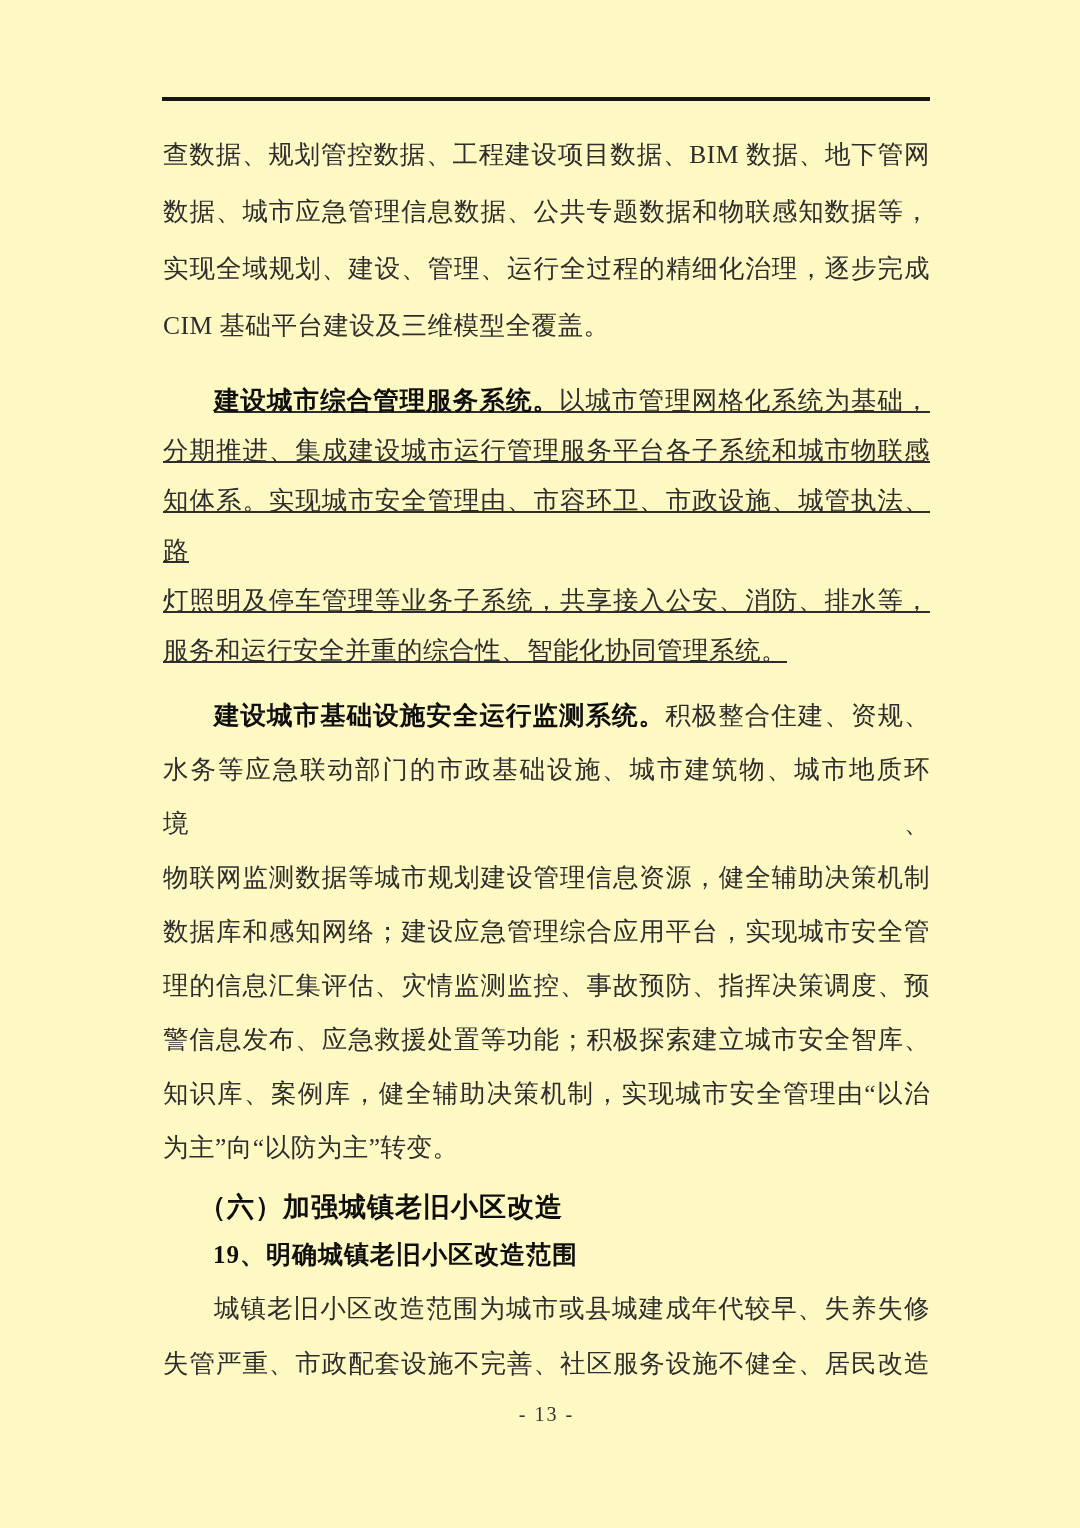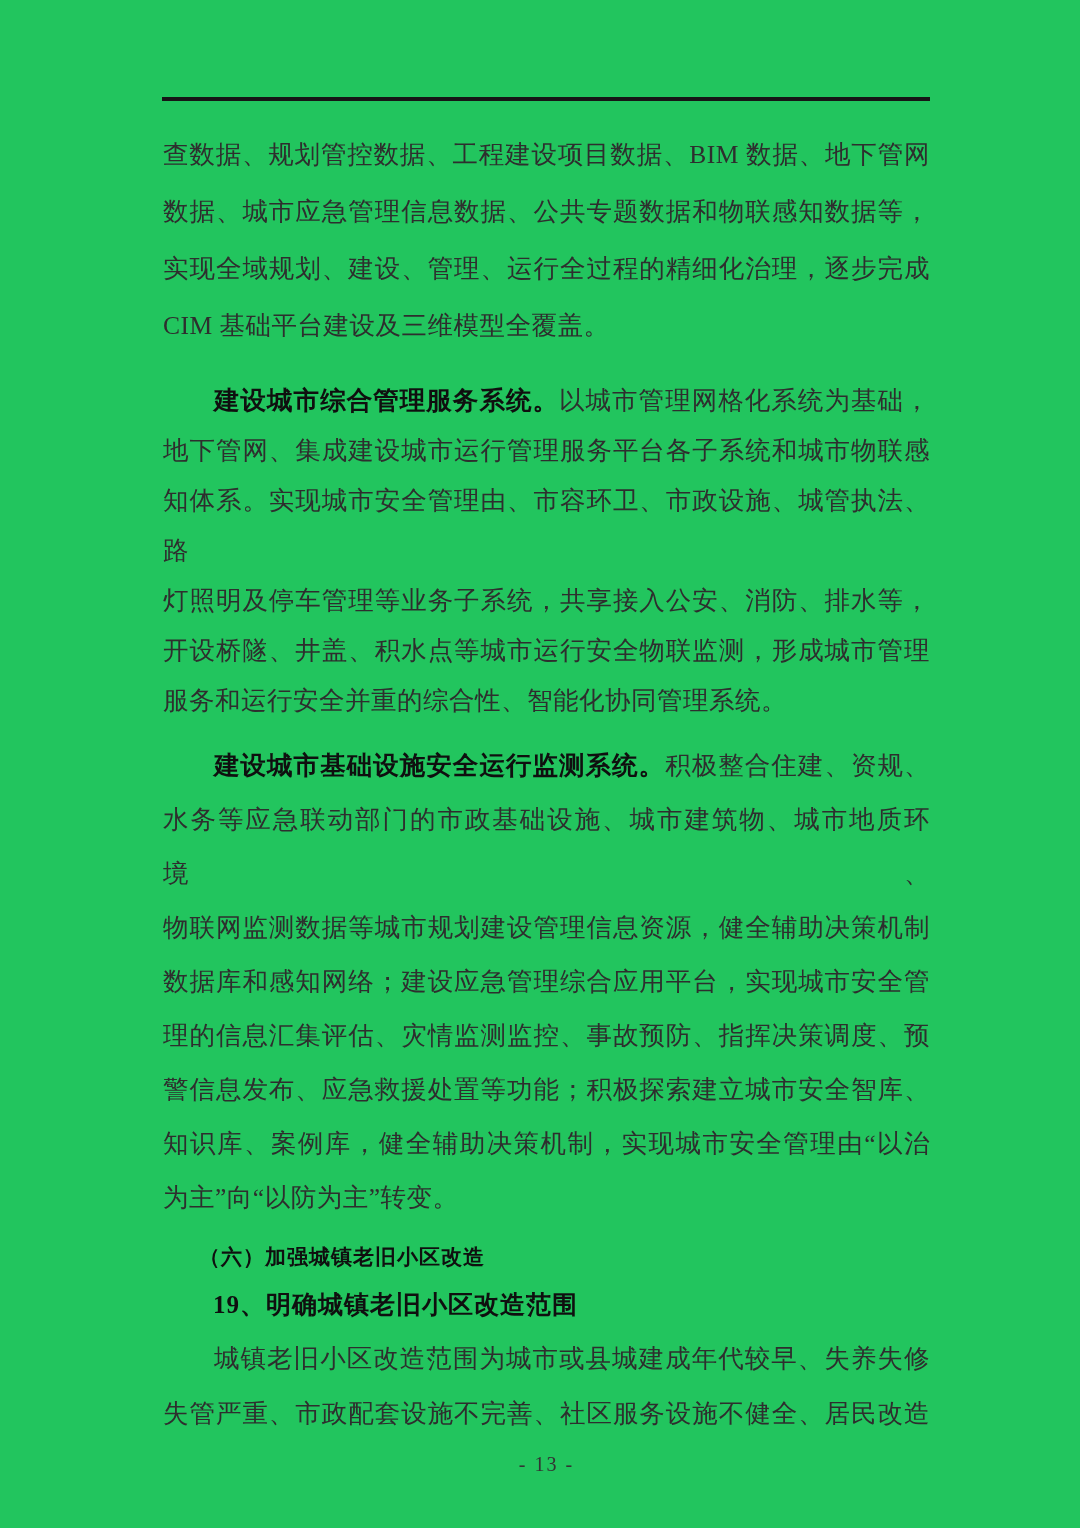--- a/index.html
+++ b/index.html
@@ -5,21 +5,21 @@
   html, body {
     margin: 0;
     padding: 0;
     background: #e8e8e8;
   }
   .page {
     position: relative;
     width: 1080px;
     height: 1528px;
     margin: 0 auto;
-    background: #22c55e;
+    background: #fef9c3;
     overflow: hidden;
     font-family: "Liberation Serif", "DejaVu Serif", serif;
   }
   .top-rule {
     position: absolute;
     left: 162px;
     top: 97px;
     width: 768px;
     height: 4px;
     background: #161616;
@@ -41,30 +41,30 @@
     letter-spacing: 0.5px;
   }
   .line.lastline { text-align-last: left; }
   .line.indent { text-indent: 51px; }
   .seg { font-weight: normal; }
   .seg.bold { font-weight: 700; color: #0f0f0f; }
 
   
   [data-name="para-cim-data"] .line          { line-height: 57px; }
   [data-name="para-city-mgmt-system"]        { margin-top: 22px; }
-  [data-name="para-city-mgmt-system"] .line  { line-height: 50px; }
+  [data-name="para-city-mgmt-system"] .line  { line-height: 50px; text-decoration: underline; }
   [data-name="para-infra-safety-monitor"]        { margin-top: 13px; }
   [data-name="para-infra-safety-monitor"] .line  { line-height: 54px; }
   [data-name="para-old-district-scope"]          { margin-top: 2px; }
   [data-name="para-old-district-scope"] .line    { line-height: 55px; }
 
   .heading1 {
     margin-top: 10px;
     padding-left: 36px;
-    font-size: 21px;
+    font-size: 27px;
     line-height: 44px;
     font-weight: 700;
     color: #0f0f0f;
     letter-spacing: 1px;
   }
   .heading2 {
     margin-top: 2px;
     padding-left: 50px;
     font-size: 25px;
     line-height: 48px;
@@ -90,24 +90,23 @@
   <div class="content" data-name="document-content">
 
   <div class="block paragraph" data-name="para-cim-data">
         <div class="line" data-name="text-line"><span class="seg" data-name="paragraph-text">查数据、规划管控数据、工程建设项目数据、BIM 数据、地下管网</span></div>
         <div class="line" data-name="text-line"><span class="seg" data-name="paragraph-text">数据、城市应急管理信息数据、公共专题数据和物联感知数据等，</span></div>
         <div class="line" data-name="text-line"><span class="seg" data-name="paragraph-text">实现全域规划、建设、管理、运行全过程的精细化治理，逐步完成</span></div>
         <div class="line lastline" data-name="text-line"><span class="seg" data-name="paragraph-text">CIM 基础平台建设及三维模型全覆盖。</span></div>
       </div>
       <div class="block paragraph" data-name="para-city-mgmt-system">
         <div class="line indent" data-name="text-line"><span class="seg bold" data-name="paragraph-bold-lead">建设城市综合管理服务系统。</span><span class="seg" data-name="paragraph-text">以城市管理网格化系统为基础，</span></div>
-        <div class="line" data-name="text-line"><span class="seg" data-name="paragraph-text">地下管网、集成建设城市运行管理服务平台各子系统和城市物联感</span></div>
+        <div class="line" data-name="text-line"><span class="seg" data-name="paragraph-text">分期推进、集成建设城市运行管理服务平台各子系统和城市物联感</span></div>
         <div class="line" data-name="text-line"><span class="seg" data-name="paragraph-text">知体系。实现城市安全管理由、市容环卫、市政设施、城管执法、路</span></div>
         <div class="line" data-name="text-line"><span class="seg" data-name="paragraph-text">灯照明及停车管理等业务子系统，共享接入公安、消防、排水等，</span></div>
-        <div class="line" data-name="text-line"><span class="seg" data-name="paragraph-text">开设桥隧、井盖、积水点等城市运行安全物联监测，形成城市管理</span></div>
         <div class="line lastline" data-name="text-line"><span class="seg" data-name="paragraph-text">服务和运行安全并重的综合性、智能化协同管理系统。</span></div>
       </div>
       <div class="block paragraph" data-name="para-infra-safety-monitor">
         <div class="line indent" data-name="text-line"><span class="seg bold" data-name="paragraph-bold-lead">建设城市基础设施安全运行监测系统。</span><span class="seg" data-name="paragraph-text">积极整合住建、资规、</span></div>
         <div class="line" data-name="text-line"><span class="seg" data-name="paragraph-text">水务等应急联动部门的市政基础设施、城市建筑物、城市地质环境、</span></div>
         <div class="line" data-name="text-line"><span class="seg" data-name="paragraph-text">物联网监测数据等城市规划建设管理信息资源，健全辅助决策机制</span></div>
         <div class="line" data-name="text-line"><span class="seg" data-name="paragraph-text">数据库和感知网络；建设应急管理综合应用平台，实现城市安全管</span></div>
         <div class="line" data-name="text-line"><span class="seg" data-name="paragraph-text">理的信息汇集评估、灾情监测监控、事故预防、指挥决策调度、预</span></div>
         <div class="line" data-name="text-line"><span class="seg" data-name="paragraph-text">警信息发布、应急救援处置等功能；积极探索建立城市安全智库、</span></div>
         <div class="line" data-name="text-line"><span class="seg" data-name="paragraph-text">知识库、案例库，健全辅助决策机制，实现城市安全管理由“以治</span></div>

